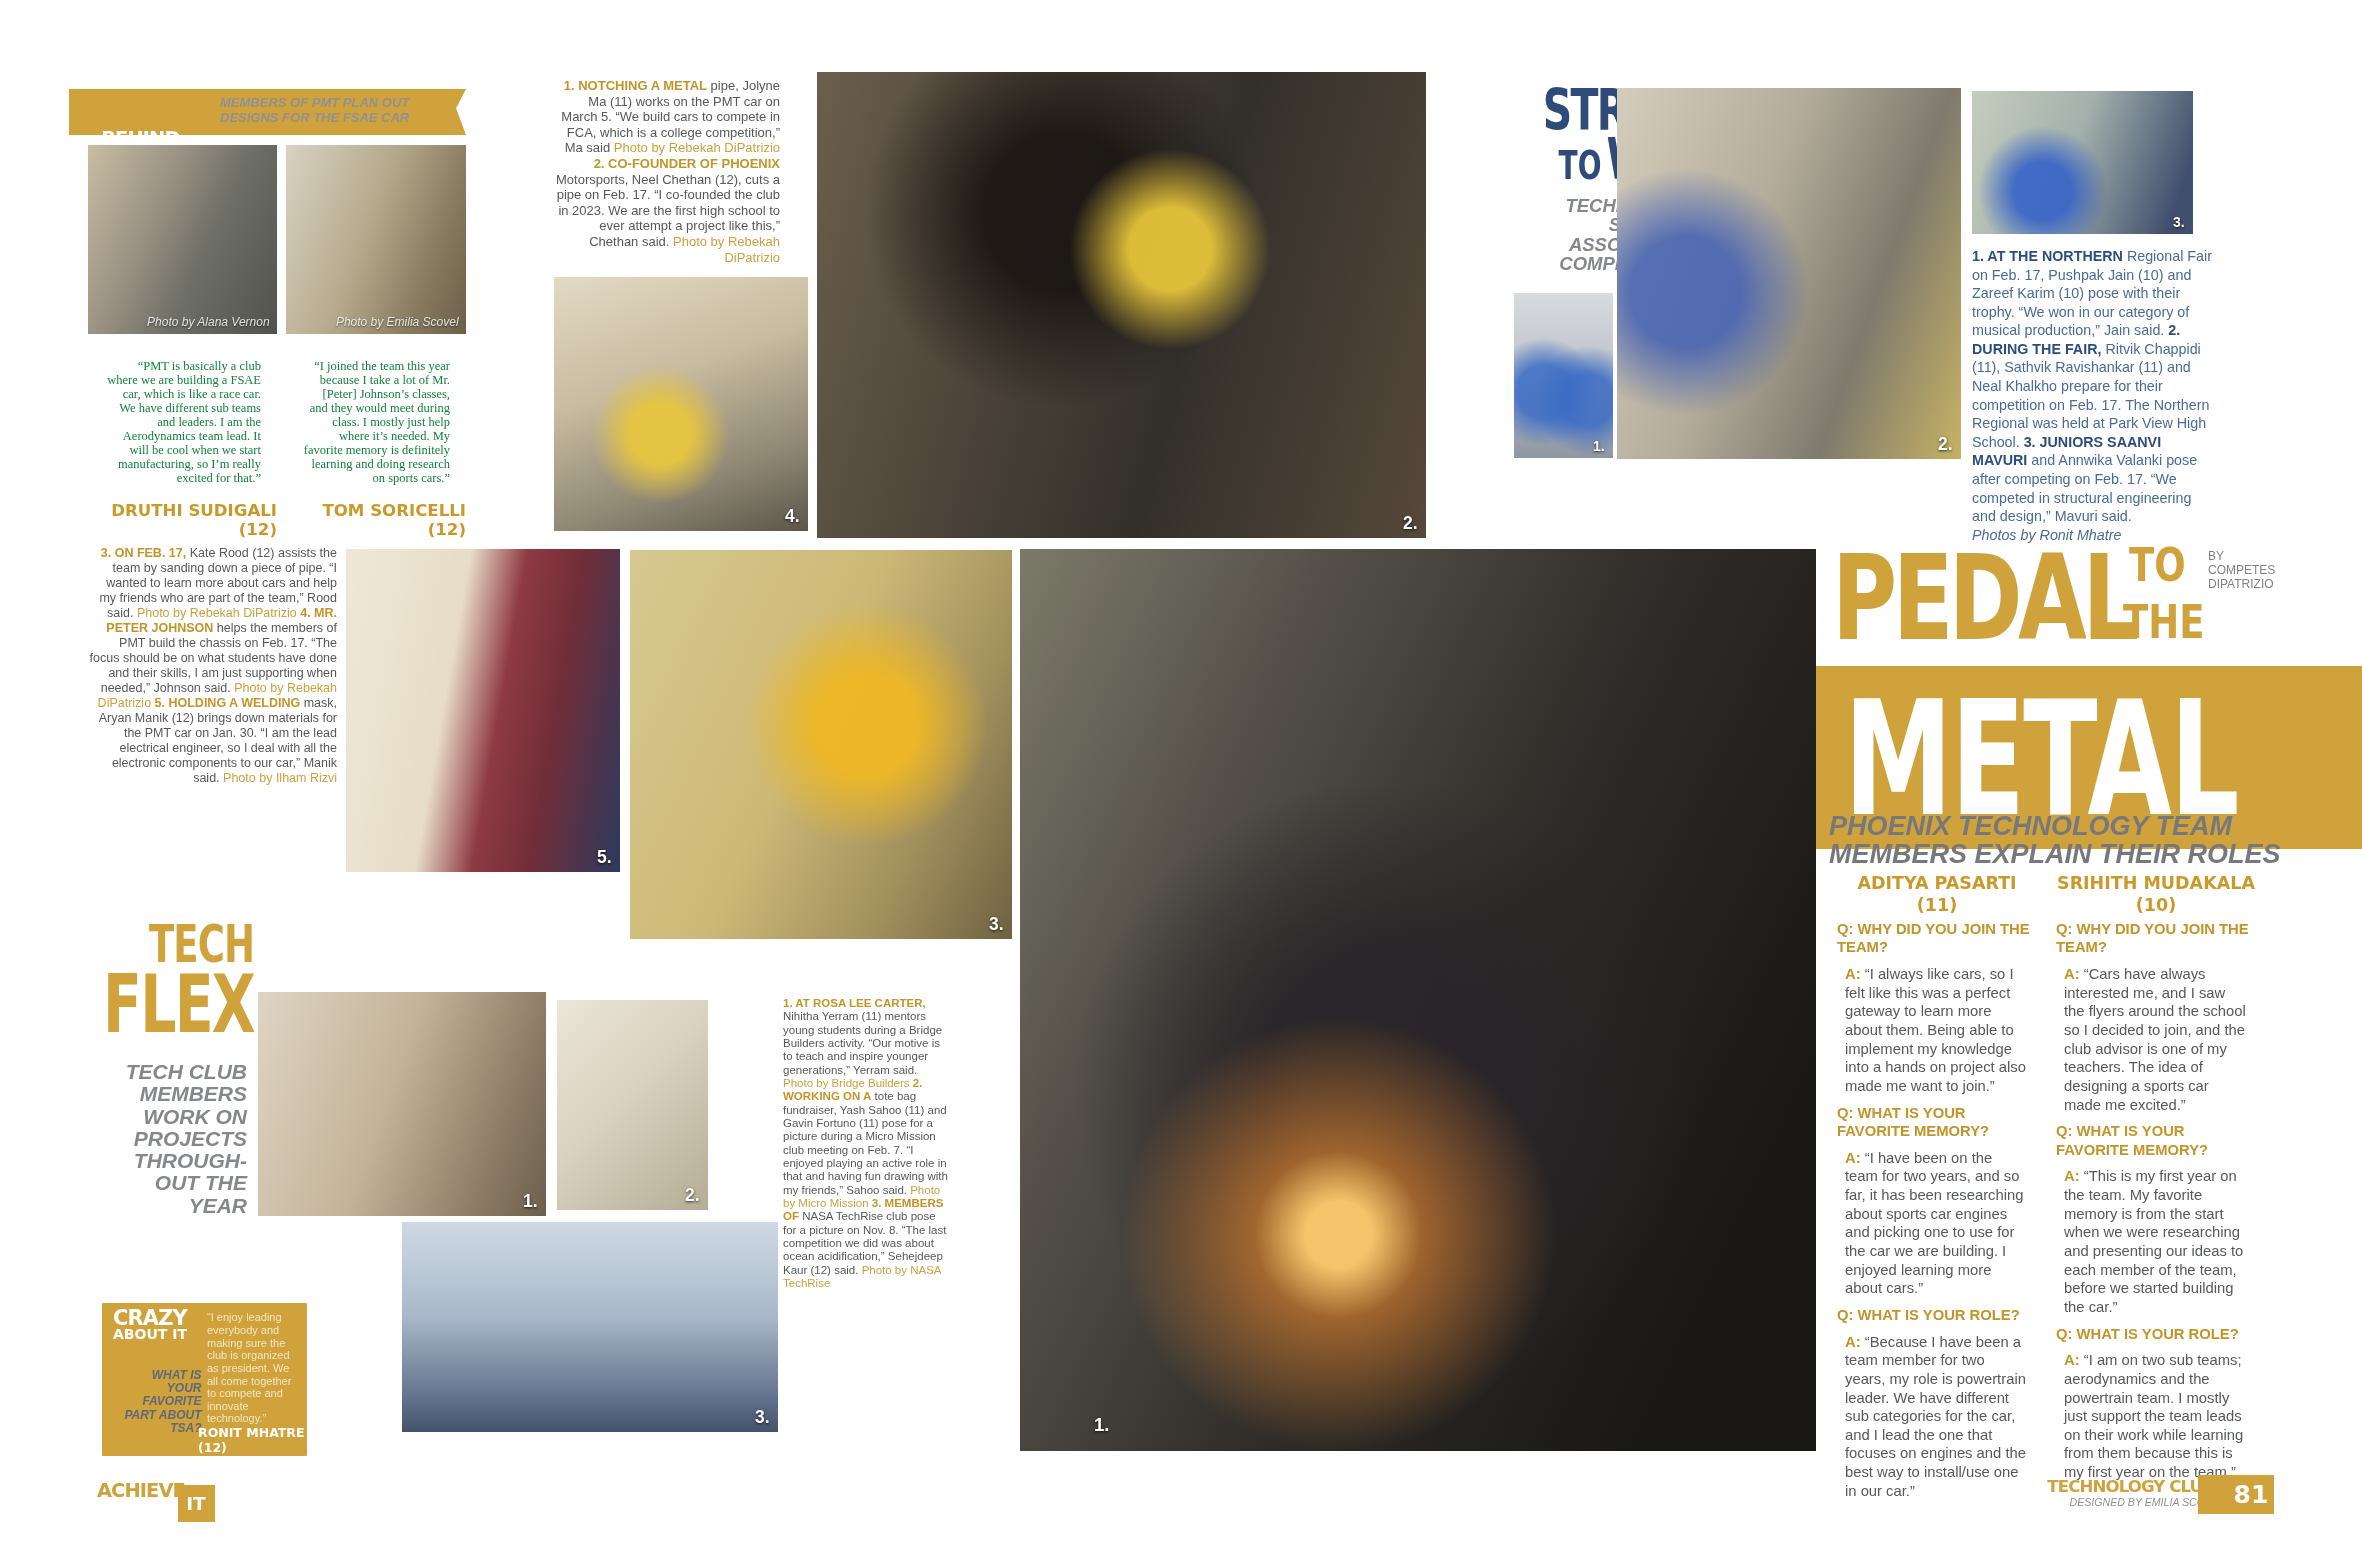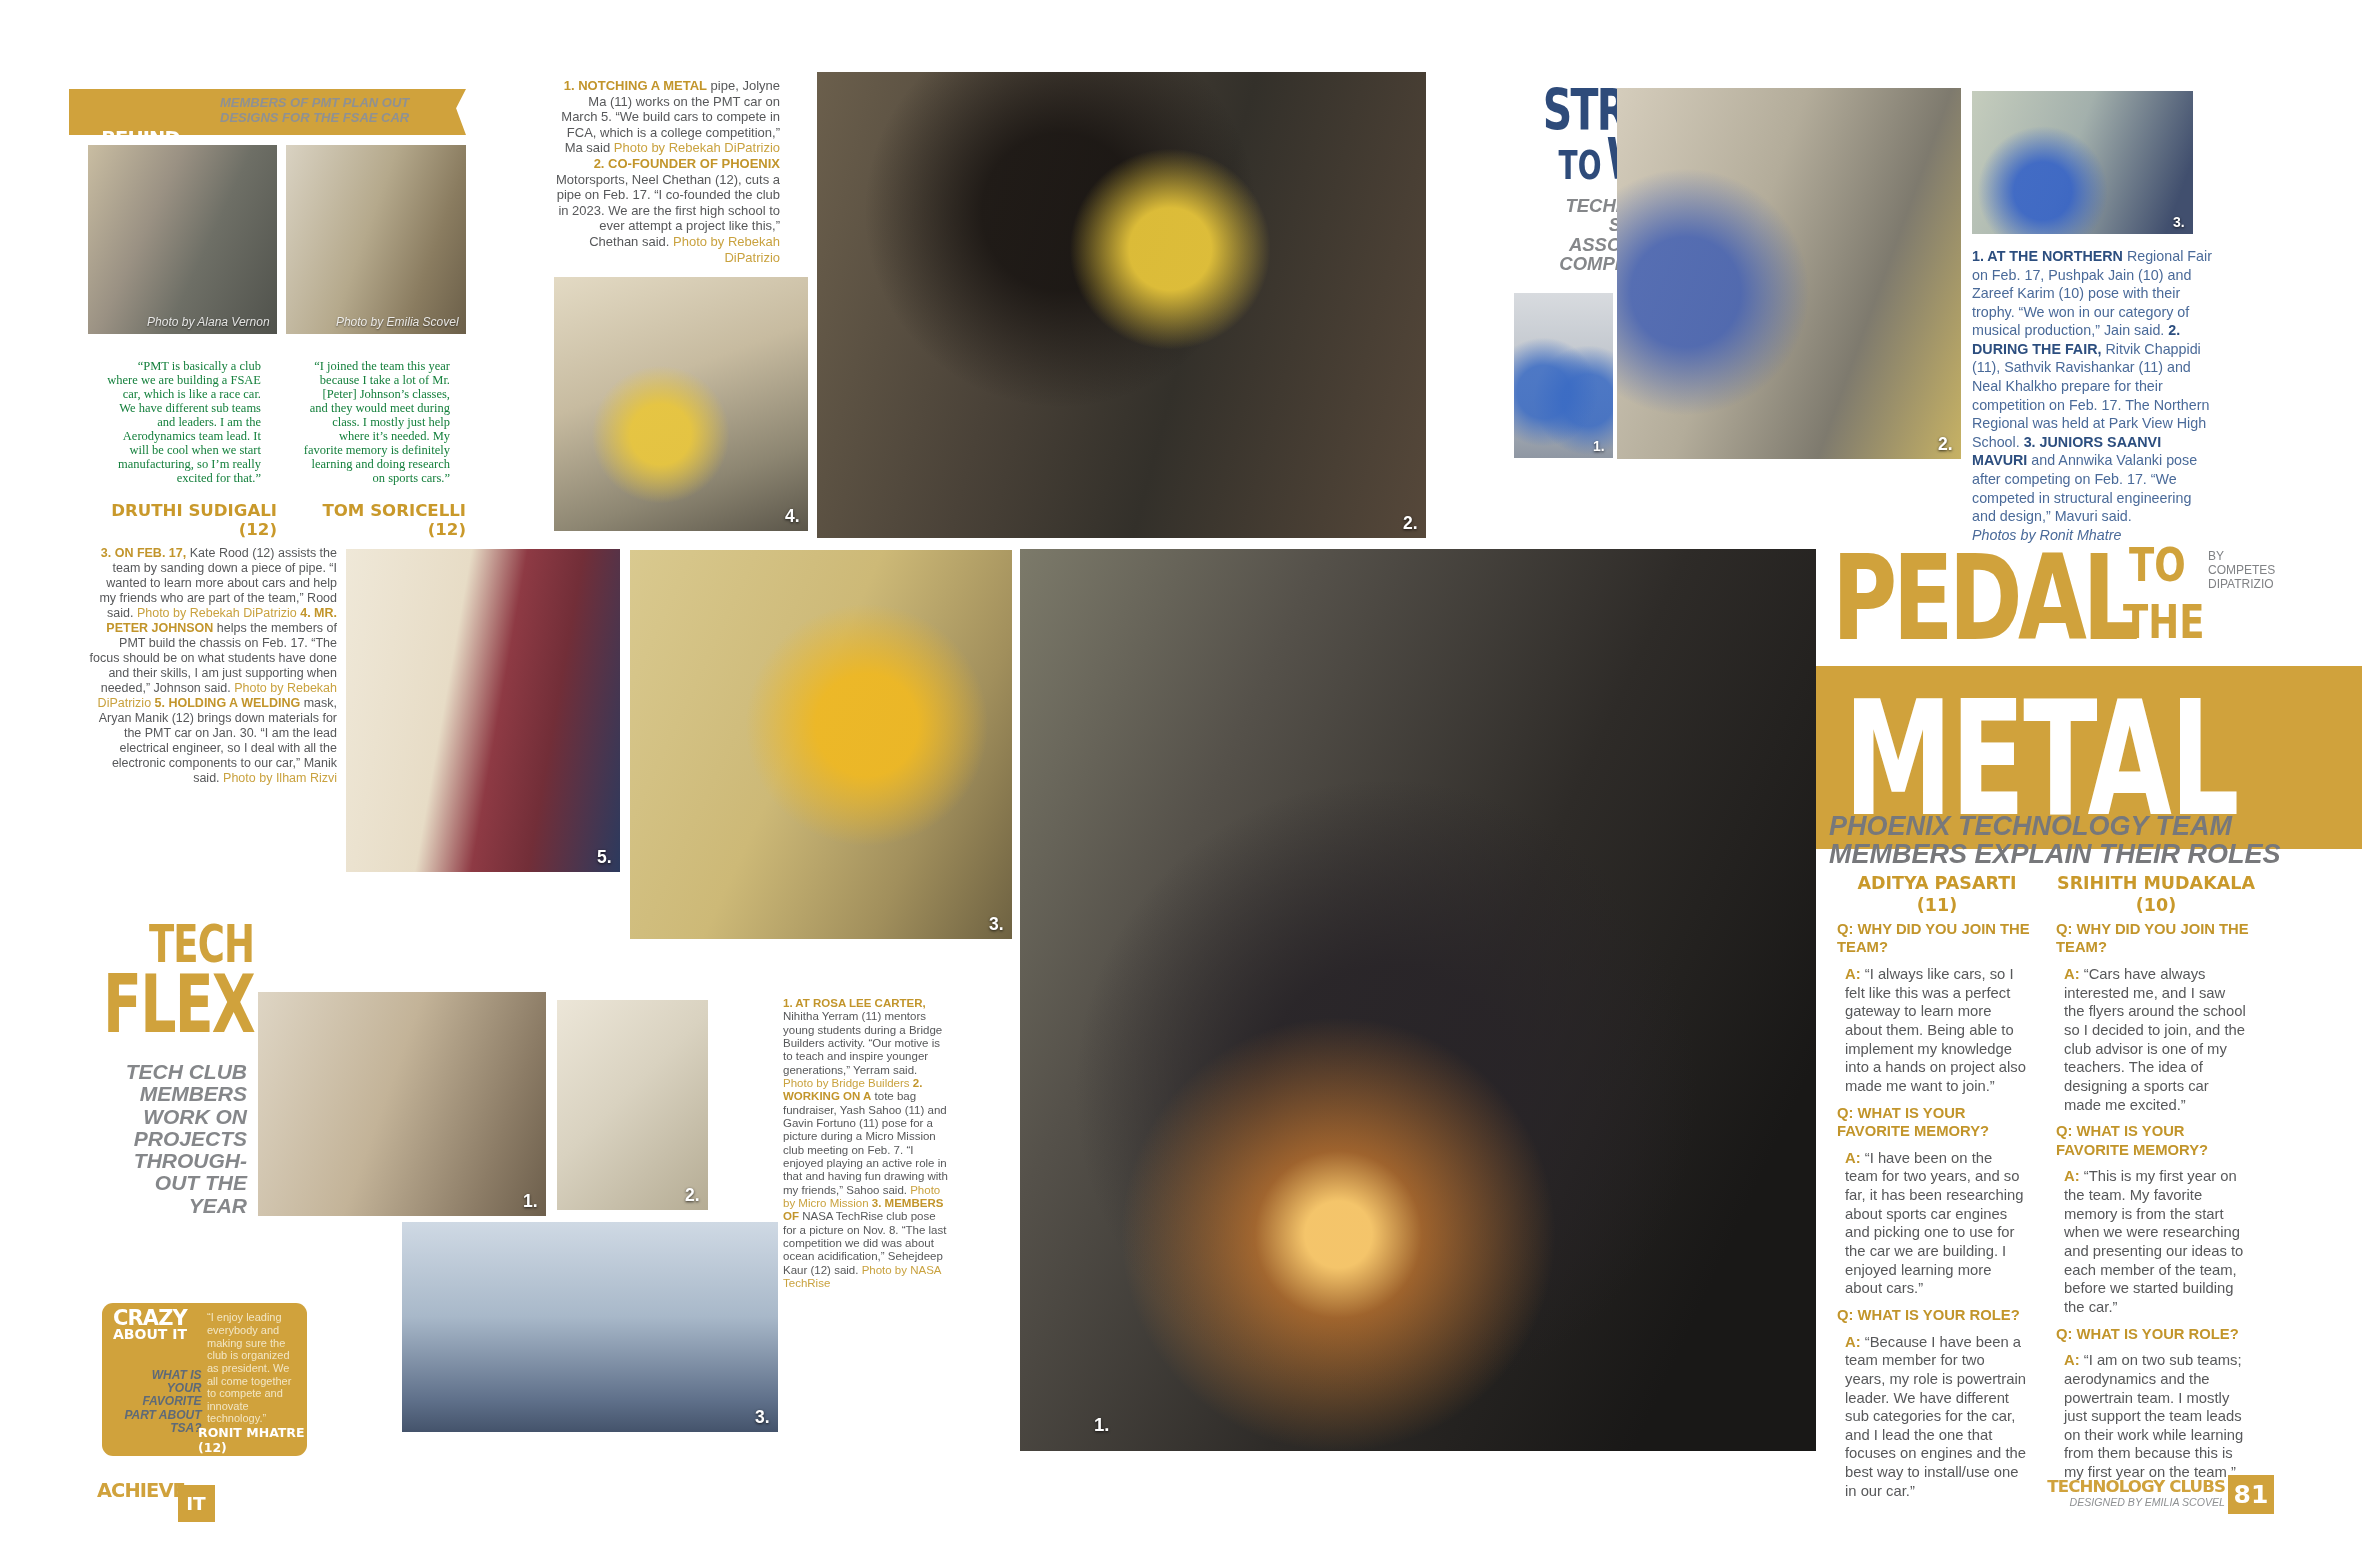--- a/index.html
+++ b/index.html
@@ -72,21 +72,21 @@
   .banner{background:#D0A23C;clip-path:polygon(0 0,100% 0,97.5% 42%,100% 100%,0 100%);}
   .bts-logo{position:absolute;left:24px;top:2.8px;color:#fff;font-family:"DejaVu Sans",sans-serif;
             font-weight:700;line-height:.95;text-align:right;width:116px;margin-top:38px;}
   .bts-logo .big{font-size:19.4px;letter-spacing:-0.9px;}
   .bts-logo .sm{font-size:11px;}
   .bts-sub{position:absolute;left:151px;top:7.4px;color:#8F9193;font-weight:700;font-style:italic;
            font-size:13px;line-height:1.15;}
 
   
   .subgray{color:#85878A;font-weight:700;font-style:italic;}
-  .crazy{background:#D0A23C;border-radius:11px;}
+  .crazy{background:#D0A23C;border-radius:1px;}
   .crazy .clogo{position:absolute;left:11px;top:5.5px;color:#fff;font-family:"DejaVu Sans",sans-serif;
                 font-weight:700;line-height:.95;}
   .crazy .clogo .c1{font-size:21px;letter-spacing:-0.9px;}
   .crazy .clogo .c2{font-size:14px;}
   .crazy .cq{position:absolute;left:5.5px;top:66px;width:94px;text-align:right;color:#5E6A78;
              font-weight:700;font-style:italic;font-size:12px;line-height:1.1;}
   .crazy .ctext{position:absolute;left:105px;top:8.3px;width:94px;color:#F2E6C4;
                 font-size:11px;line-height:1.15;}
   .crazy .cname{position:absolute;left:96px;top:122px;width:109px;color:#fff;font-weight:700;
                 font-size:12.5px;font-family:"DejaVu Sans",sans-serif;}
@@ -273,17 +273,17 @@
     <p class="a"><span class="apre">A:</span><span> “This is my first year on the team. My favorite memory is from the start when we were researching and presenting our ideas to each member of the team, before we started building the car.”</span></p>
     <p class="q">Q: WHAT IS YOUR ROLE?</p>
     <p class="a"><span class="apre">A:</span><span> “I am on two sub teams; aerodynamics and the powertrain team. I mostly just support the team leads on their work while learning from them because this is my first year on the team.”</span></p>
   </div>
 
   <div class="abs" style="left:2072px;top:1475px;width:268px;">
     <div style="position:absolute;right:115px;top:1.8px;text-align:right;">
       <div class="f-gold" style="font-size:16.6px;letter-spacing:-0.9px;white-space:nowrap;">TECHNOLOGY CLUBS</div>
       <div class="designed">DESIGNED BY EMILIA SCOVEL</div>
     </div>
-    <span class="itbox" style="position:absolute;right:66px;top:0;width:46px;height:39px;line-height:39px;font-size:25px;">81</span>
+    <span class="itbox" style="position:absolute;right:66px;top:0;width:46px;height:39px;line-height:39px;font-size:25px;padding-left:30px;">81</span>
   </div>
 
 </div>
 
 
 </body></html>

